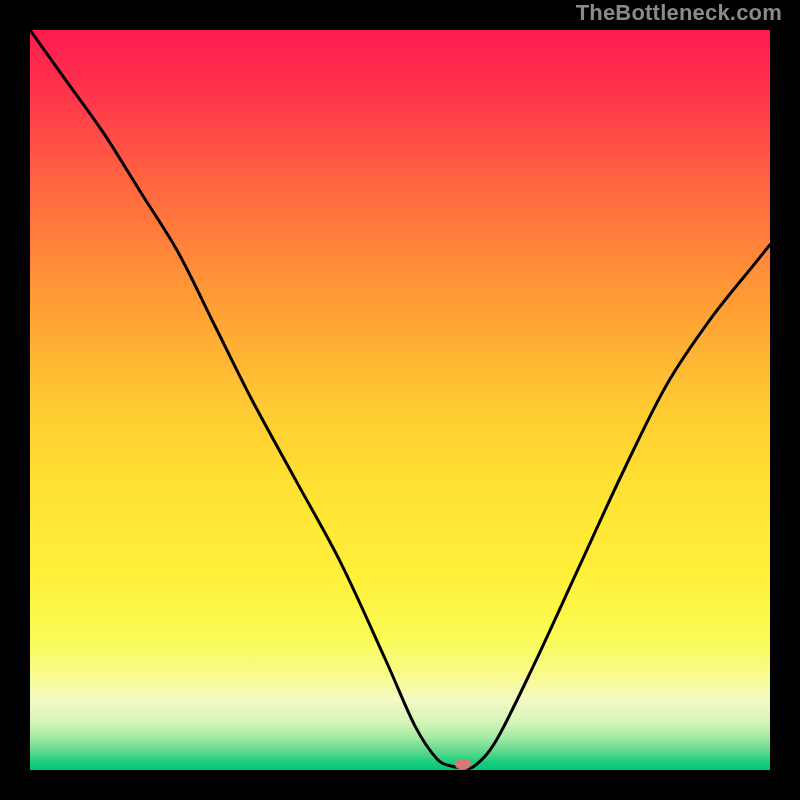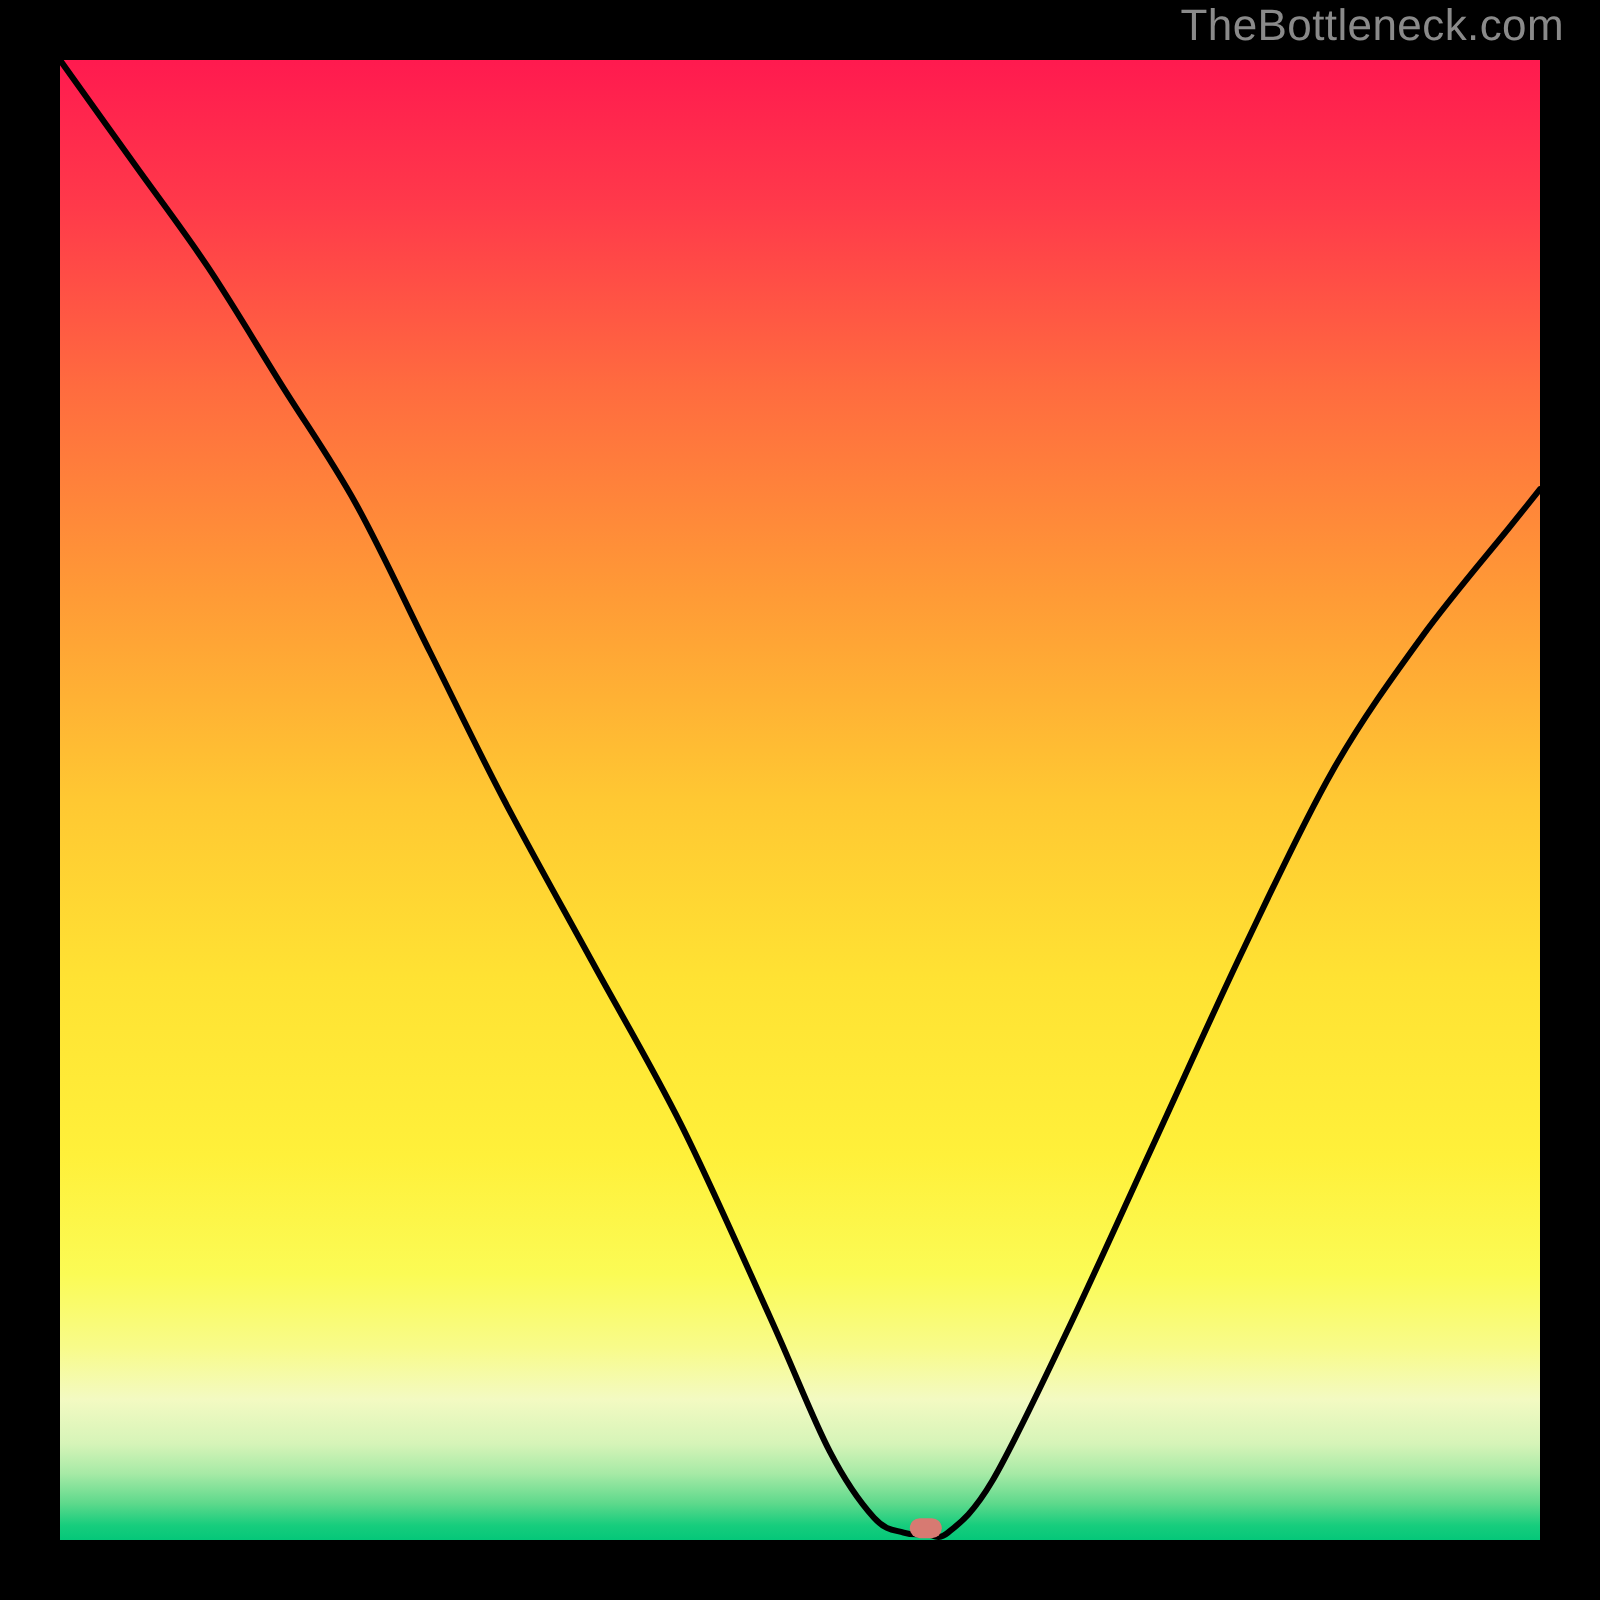--- a/index.html
+++ b/index.html
@@ -14,21 +14,21 @@
     position: relative;
     width: 800px;
     height: 800px;
   }
   .watermark {
     position: absolute;
     top: 0;
     right: 18px;
     font-family: Arial, Helvetica, sans-serif;
     font-size: 22px;
-    font-weight: 400;
+    font-weight: 700;
     color: #8a8a8a;
     letter-spacing: 0.2px;
     z-index: 10;
   }
   .plot-frame {
     position: absolute;
     left: 30px;
     top: 30px;
     width: 740px;
     height: 740px;

